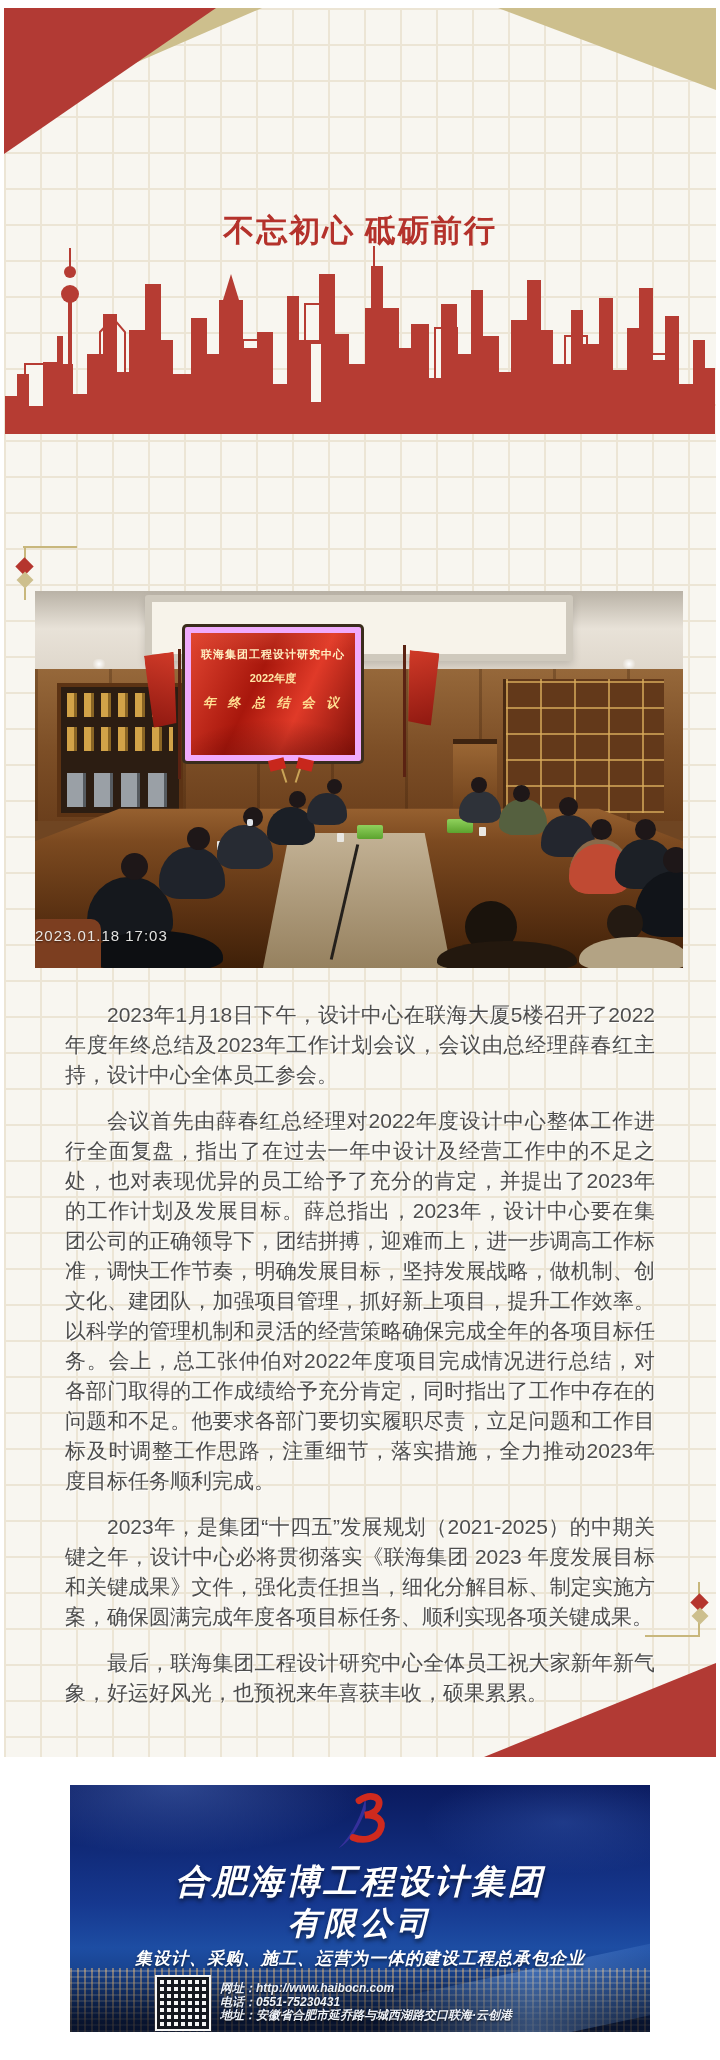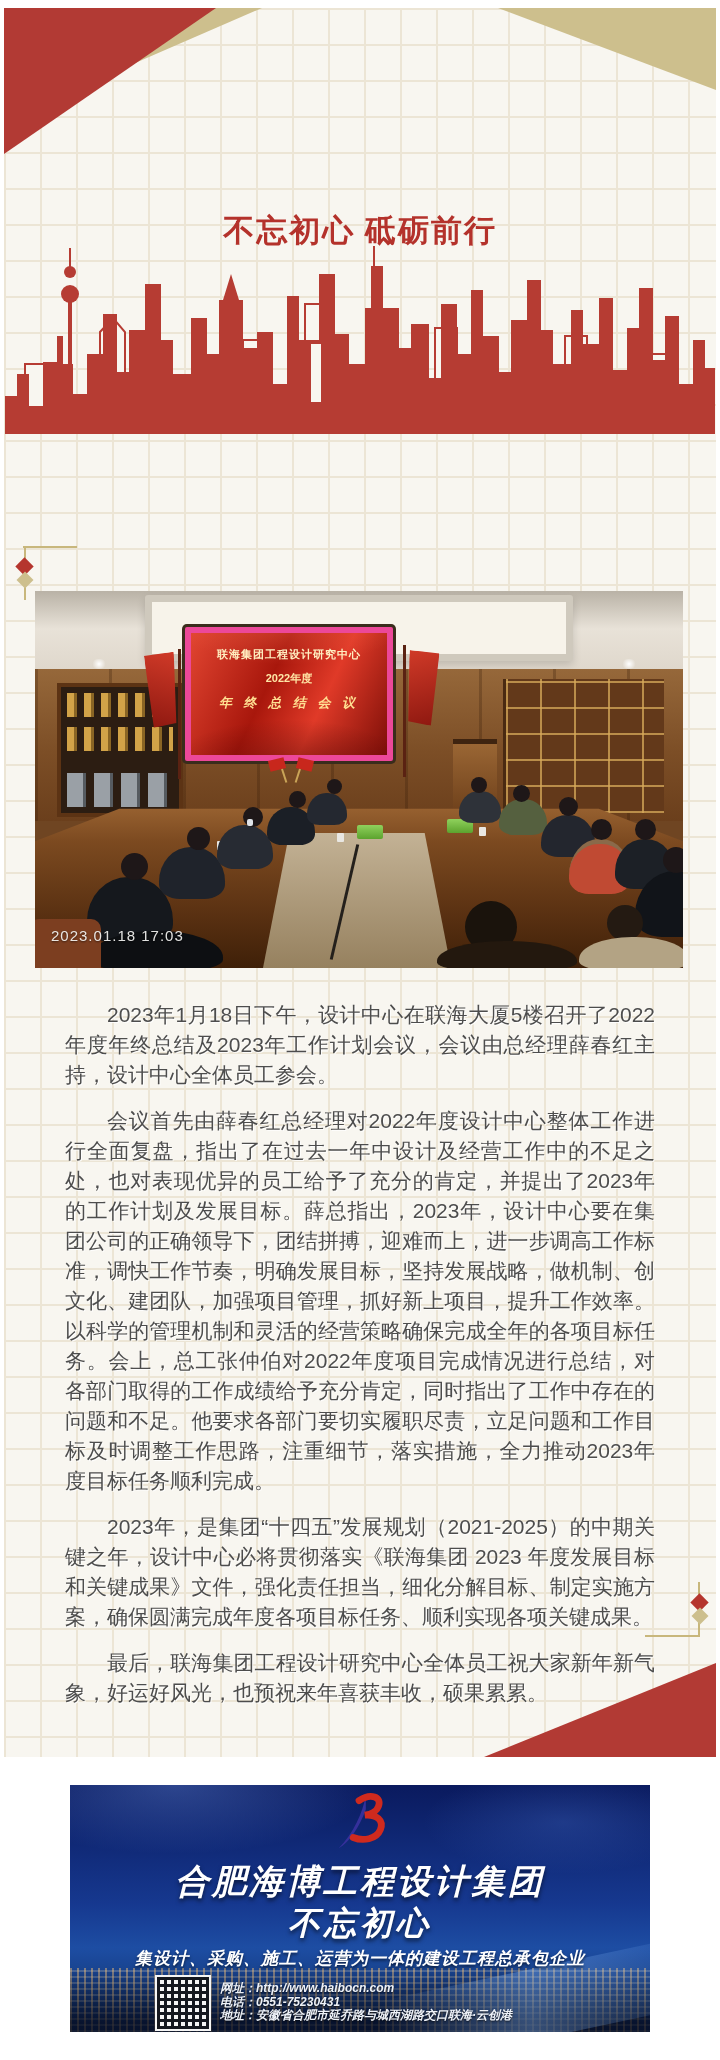--- a/index.html
+++ b/index.html
@@ -42,21 +42,21 @@
     overflow:hidden;background:#6f4522;
   }
   .hd{position:absolute;border-radius:50%;background:#1e1718;}
   .bd{position:absolute;border-radius:48% 48% 32% 32% / 66% 66% 28% 28%;}
   .tissue{position:absolute;width:26px;height:14px;border-radius:2px;
     background:linear-gradient(#8fd15c,#5ca32e);}
   .cup{position:absolute;width:7px;height:9px;background:#e9e7e2;border-radius:1px;}
   .spot{position:absolute;width:16px;height:10px;border-radius:50%;
     background:radial-gradient(circle,#ffffff 0%,rgba(255,255,255,0) 70%);}
   .ph-timestamp{
-    position:absolute;left:16px;top:336px;color:#f4f4f2;font-size:15px;
+    position:absolute;left:0;top:336px;color:#f4f4f2;font-size:15px;
     letter-spacing:1px;opacity:.92;text-shadow:0 1px 2px rgba(0,0,0,.6);
   }
   .scrline{font-weight:bold;text-align:center;}
   
   .article{position:absolute;left:45px;top:976px;width:622px;}
   .article p{
     margin:16px;text-indent:2em;font-size:21px;line-height:30px;color:#4d4d4d;
     text-align:justify;text-shadow:1px 1px 0 rgba(255,255,255,.85);
   }
   
@@ -152,21 +152,21 @@
     <div class="spot" style="left:316px;top:71px;"></div>
     <div class="spot" style="left:586px;top:68px;"></div>
     <div class="abs" style="left:0;top:78px;width:648px;height:152px;background-color:#7c4e26;background-image:repeating-linear-gradient(90deg,rgba(55,28,8,.28) 0 3px,rgba(0,0,0,0) 3px 74px),linear-gradient(180deg,#96683a,#7c4e26 55%,#6b3f1c);"></div>
     <div class="abs" style="left:22px;top:92px;width:118px;height:126px;background:#2c1d12;border:4px solid #5c3314;">
       <div class="abs" style="left:6px;top:6px;width:106px;height:24px;background:repeating-linear-gradient(90deg,#d2a348 0 7px,#8a6524 7px 10px,rgba(0,0,0,0) 10px 17px);"></div>
       <div class="abs" style="left:6px;top:40px;width:106px;height:24px;background:repeating-linear-gradient(90deg,#d2a348 0 7px,#8a6524 7px 10px,rgba(0,0,0,0) 10px 17px);"></div>
       <div class="abs" style="left:6px;bottom:6px;width:106px;height:34px;background:repeating-linear-gradient(90deg,#9aa0a6 0 16px,#565b60 16px 19px,rgba(0,0,0,0) 19px 27px);"></div>
     </div>
     <div class="abs" style="left:468px;top:88px;width:158px;height:134px;background-color:#63391a;background-image:repeating-linear-gradient(0deg,rgba(215,170,90,.75) 0 2px,rgba(0,0,0,0) 2px 26px),repeating-linear-gradient(90deg,rgba(215,170,90,.75) 0 2px,rgba(0,0,0,0) 2px 34px);border-left:3px solid #4a2a12;"></div>
 
-    <div class="abs" style="left:150px;top:36px;width:208px;height:134px;background:#ec4899;border-radius:2px;box-shadow:0 0 0 3px #3a2c1c;">
+    <div class="abs" style="left:150px;top:36px;width:176px;height:134px;background:#f0abfc;border-radius:2px;box-shadow:0 0 0 3px #3a2c1c;">
       <div class="abs" style="inset:6px;background:linear-gradient(115deg,#e14531,#a8170c 40%,#e03a28 65%,#7e0f08);">
         <div class="abs" style="inset:0;background:radial-gradient(120% 80% at 50% 115%,rgba(60,0,0,.5),rgba(0,0,0,0) 55%),radial-gradient(100% 60% at 50% -10%,rgba(255,120,90,.35),rgba(0,0,0,0) 60%);"></div>
         <div class="scrline" style="position:relative;margin-top:14px;font-size:11px;letter-spacing:1px;color:#ffeec0;">联海集团工程设计研究中心</div>
         <div class="scrline" style="position:relative;margin-top:9px;font-size:11px;color:#ffe6a6;">2022年度</div>
         <div class="scrline" style="position:relative;margin-top:8px;font-size:13px;letter-spacing:4px;color:#ffdf92;font-style:italic;">年 终 总 结 会 议</div>
       </div>
     </div>
 
     <div class="abs" style="left:143px;top:58px;width:3px;height:130px;background:#5a2212;"></div>
     <div class="abs" style="left:112px;top:62px;width:30px;height:74px;background:linear-gradient(200deg,#d03a28,#8e1810);clip-path:polygon(0 2%,100% 0,88% 96%,12% 100%);transform:rotate(-5deg);"></div>
@@ -240,21 +240,21 @@
 <div class="banner">
   <div class="city-lights"></div>
   <div class="river"></div>
   <div class="b-logo">
     <svg width="64" height="62" viewBox="0 0 64 64">
       <path d="M38 4 C35 22 25 44 10 59 C21 53 31 38 38 19 Z" fill="#35309b"></path>
       <path d="M31 10 C43 2 55 6 51 16 C49 22 43 24 37 25 C49 24 57 30 53 40 C49 50 35 52 25 48" fill="none" stroke="#cf2a1e" stroke-width="7" stroke-linecap="round"></path>
     </svg>
   </div>
   <div class="b-name1">合肥海博工程设计集团</div>
-  <div class="b-name2">不忘初心</div>
+  <div class="b-name2">有限公司</div>
   <div class="b-tagline">集设计、采购、施工、运营为一体的建设工程总承包企业</div>
   <div class="qr"></div>
   <div class="contact">
     <div>网址：http://www.haibocn.com</div>
     <div>电话：0551-75230431</div>
     <div>地址：安徽省合肥市延乔路与城西湖路交口联海·云创港</div>
   </div>
 </div>
 
 </body></html>

